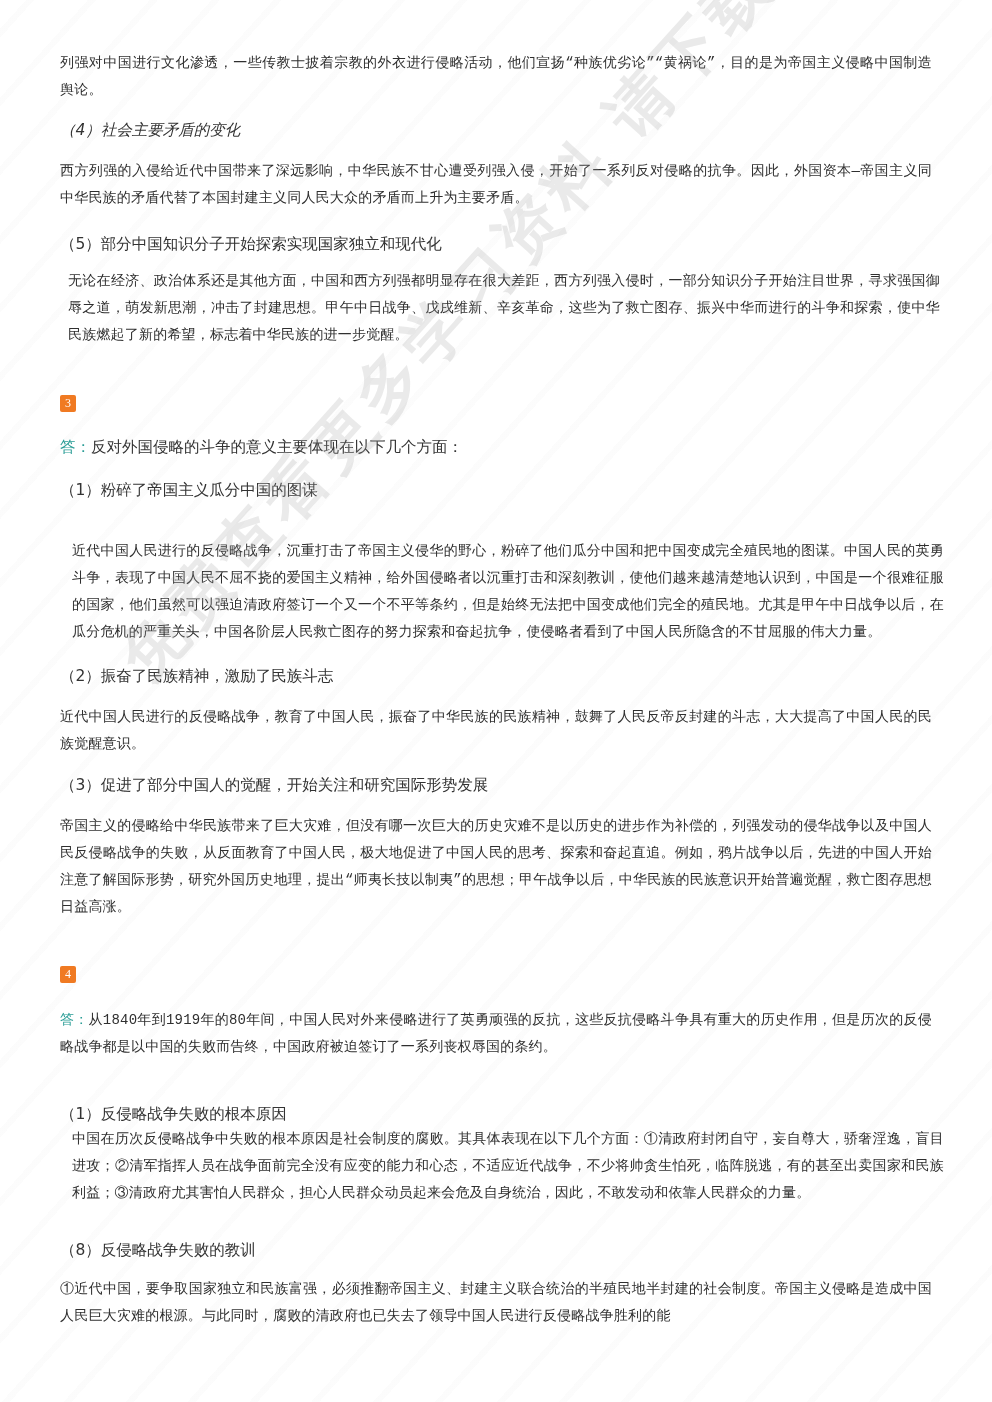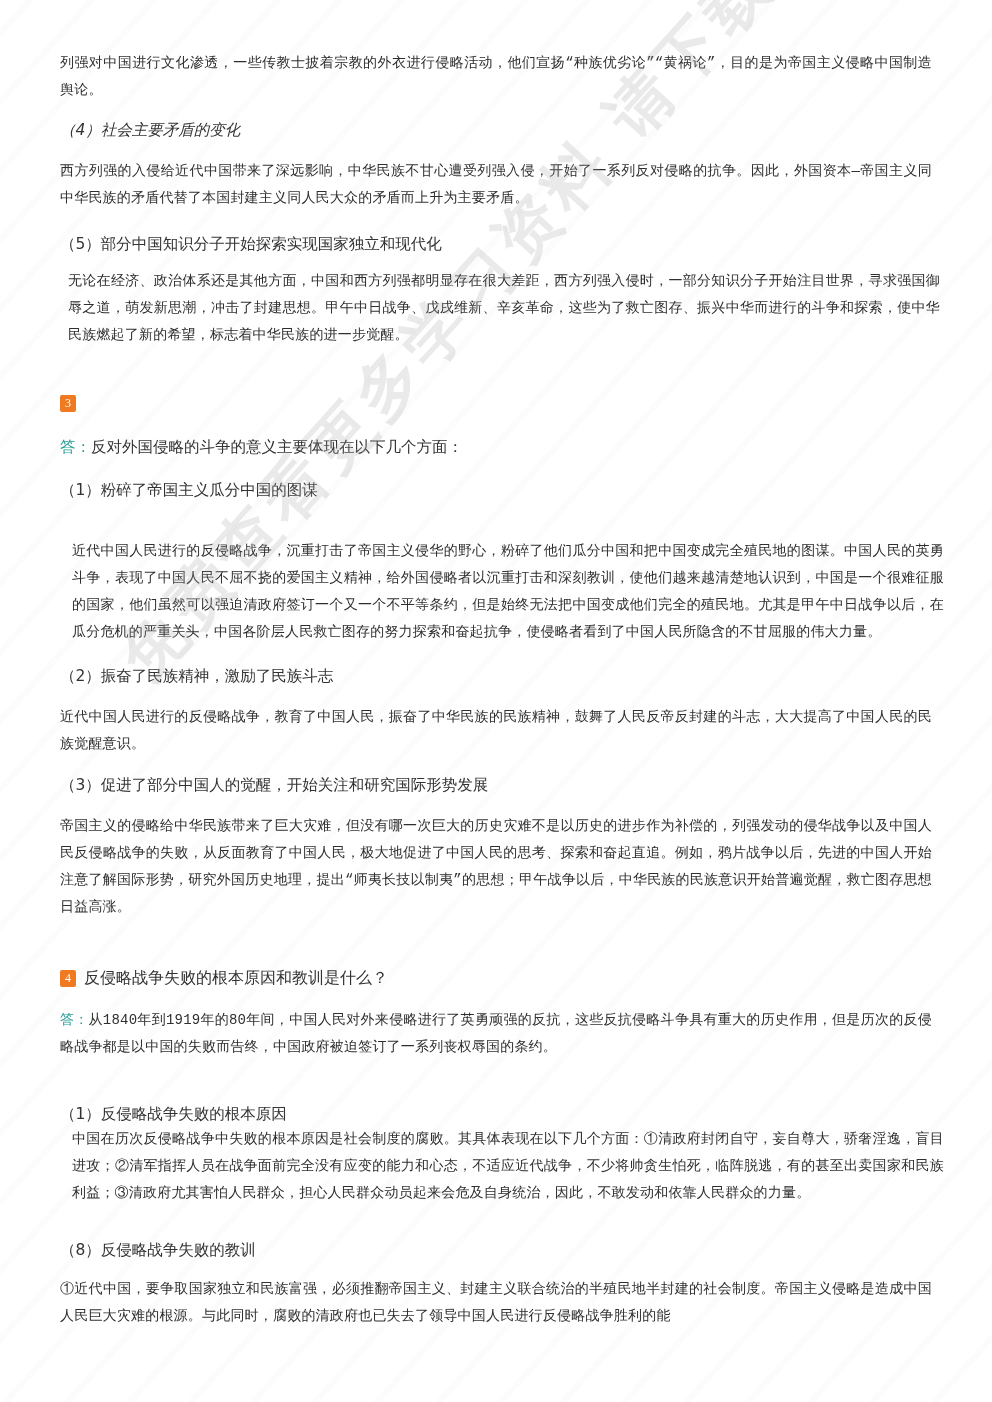--- a/index.html
+++ b/index.html
@@ -122,21 +122,20 @@
   <p class="block" style="top:526px; margin:12px;">近代中国人民进行的反侵略战争，沉重打击了帝国主义侵华的野心，粉碎了他们瓜分中国和把中国变成完全殖民地的图谋。中国人民的英勇斗争，表现了中国人民不屈不挠的爱国主义精神，给外国侵略者以沉重打击和深刻教训，使他们越来越清楚地认识到，中国是一个很难征服的国家，他们虽然可以强迫清政府签订一个又一个不平等条约，但是始终无法把中国变成他们完全的殖民地。尤其是甲午中日战争以后，在瓜分危机的严重关头，中国各阶层人民救亡图存的努力探索和奋起抗争，使侵略者看到了中国人民所隐含的不甘屈服的伟大力量。</p>
 
   <div class="sub" style="top:664px;">（2）振奋了民族精神，激励了民族斗志</div>
   <p class="block" style="top:704px; margin:0;">近代中国人民进行的反侵略战争，教育了中国人民，振奋了中华民族的民族精神，鼓舞了人民反帝反封建的斗志，大大提高了中国人民的民族觉醒意识。</p>
 
   <div class="sub" style="top:773px;">（3）促进了部分中国人的觉醒，开始关注和研究国际形势发展</div>
   <p class="block" style="top:813px; margin:0;">帝国主义的侵略给中华民族带来了巨大灾难，但没有哪一次巨大的历史灾难不是以历史的进步作为补偿的，列强发动的侵华战争以及中国人民反侵略战争的失败，从反面教育了中国人民，极大地促进了中国人民的思考、探索和奋起直追。例如，鸦片战争以后，先进的中国人开始注意了解国际形势，研究外国历史地理，提出“师夷长技以制夷”的思想；甲午战争以后，中华民族的民族意识开始普遍觉醒，救亡图存思想日益高涨。</p>
 
   <div class="question" style="top:966px;">
     <span class="badge">4</span>
-    <span>反侵略战争失败的根本原因和教训是什么？</span>
   </div>
   <p class="block" style="top:1007px; margin:0;"><span class="answer-label">答：</span><span>从1840年到1919年的80年间，中国人民对外来侵略进行了英勇顽强的反抗，这些反抗侵略斗争具有重大的历史作用，但是历次的反侵略战争都是以中国的失败而告终，中国政府被迫签订了一系列丧权辱国的条约。</span></p>
 
   <div class="sub" style="top:1102px;">（1）反侵略战争失败的根本原因</div>
   <p class="block" style="top:1114px; margin:12px;">中国在历次反侵略战争中失败的根本原因是社会制度的腐败。其具体表现在以下几个方面：①清政府封闭自守，妄自尊大，骄奢淫逸，盲目进攻；②清军指挥人员在战争面前完全没有应变的能力和心态，不适应近代战争，不少将帅贪生怕死，临阵脱逃，有的甚至出卖国家和民族利益；③清政府尤其害怕人民群众，担心人民群众动员起来会危及自身统治，因此，不敢发动和依靠人民群众的力量。</p>
 
   <div class="sub" style="top:1238px;">（8）反侵略战争失败的教训</div>
   <p class="block" style="top:1276px; margin:0;">①近代中国，要争取国家独立和民族富强，必须推翻帝国主义、封建主义联合统治的半殖民地半封建的社会制度。帝国主义侵略是造成中国人民巨大灾难的根源。与此同时，腐败的清政府也已失去了领导中国人民进行反侵略战争胜利的能</p>
 </div>
 

